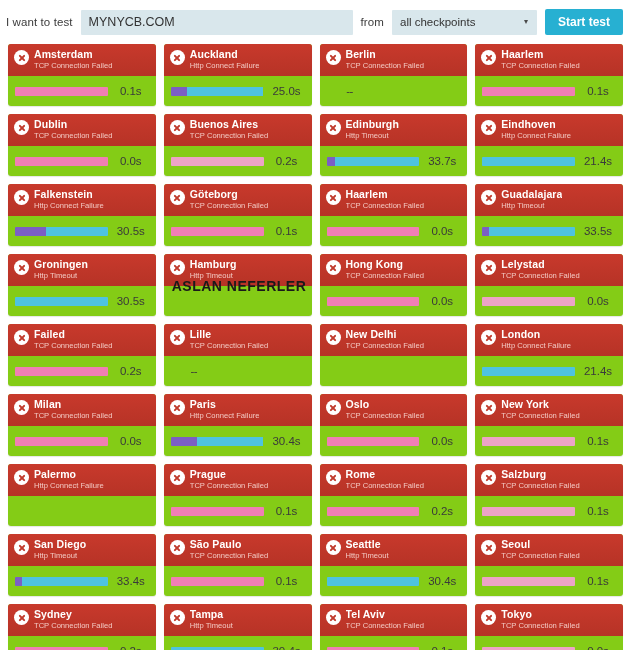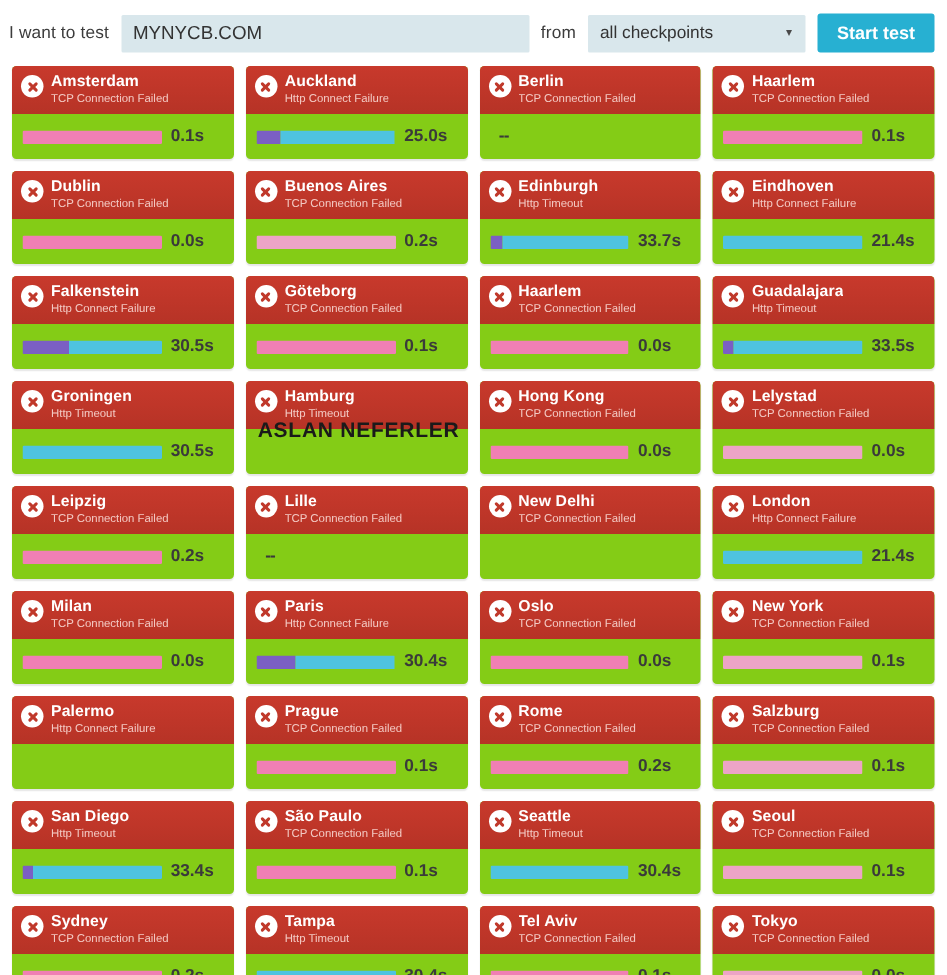--- a/index.html
+++ b/index.html
@@ -155,23 +155,23 @@
     height: 9px;
     display: flex;
     border-radius: 1px;
     overflow: hidden;
     margin-right: 6px;
   }
   .seg { height: 100%; }
   .time {
     flex: 0 0 auto;
     font-size: 11.5px;
-    font-weight: bold;
+    font-weight: normal;
     color: #3a3a3a;
-    text-align: left;
+    text-align: center;
     min-width: 34px;
   }
   .time.dash { letter-spacing: -0.5px; }
 
   
   .watermark {
     position: absolute;
     font-family: "Liberation Sans", sans-serif;
     font-size: 14px;
     color: #1a1a1a;
@@ -436,21 +436,21 @@
           <div class="bar-track" style="max-width: 72%;">
             <div class="seg" style="background: rgb(237, 164, 198); width: 100%;"></div>
           </div>
           <div class="time">0.0s</div>
         </div>
       </div>
       <div class="card">
         <div class="card-head">
           <span class="x-icon"></span>
           <div class="head-text">
-            <span class="city">Leipzig</span>
+            <span class="city">Failed</span>
             <span class="status">TCP Connection Failed</span>
           </div>
         </div>
         <div class="card-body">
           <div class="bar-track" style="max-width: 71%;">
             <div class="seg" style="background: rgb(240, 127, 180); width: 100%;"></div>
           </div>
           <div class="time">0.2s</div>
         </div>
       </div>

